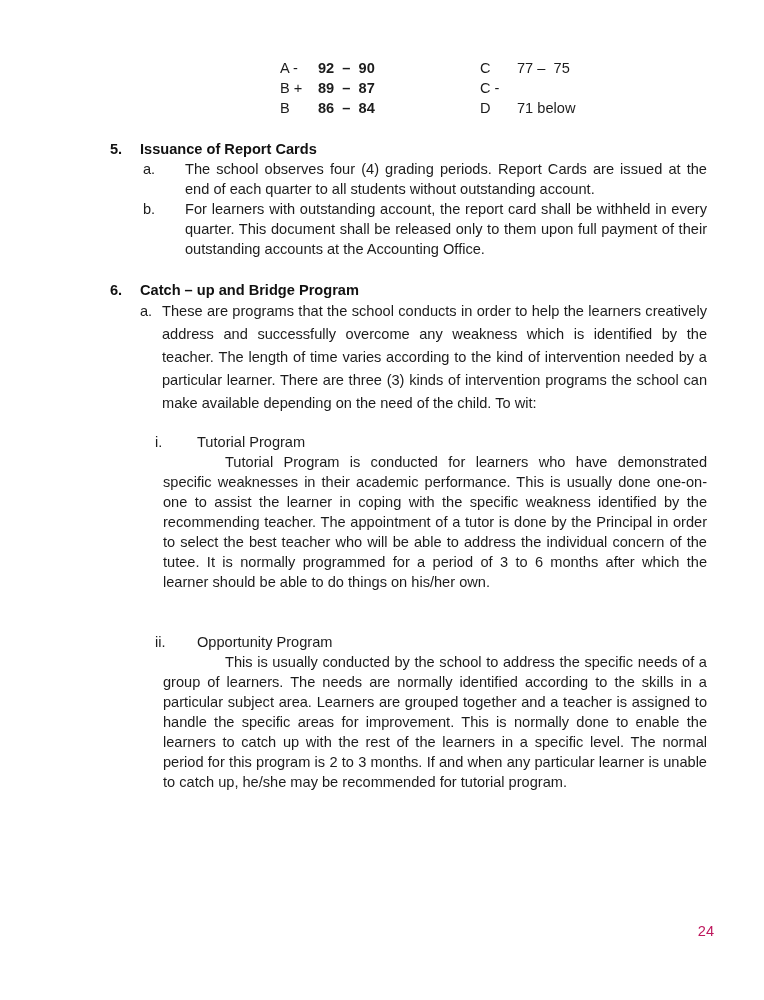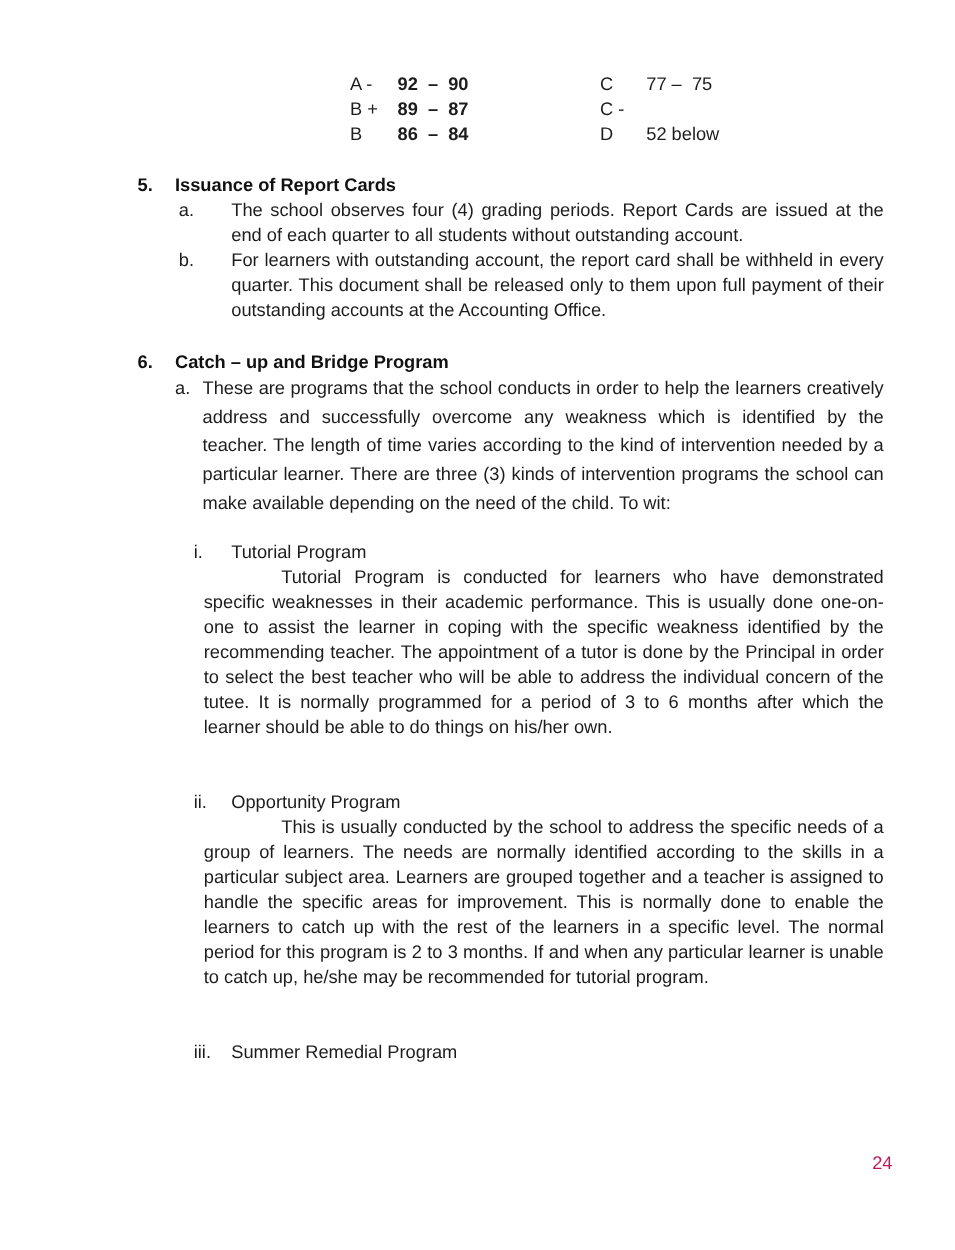--- a/index.html
+++ b/index.html
@@ -58,21 +58,21 @@
   .i6-label { width: 22px; flex-shrink: 0; }
   .i6-text { flex: 1; text-align: justify; }
 
   
   .programs { margin-left: 45px; }
   .prog.p0 { margin-top: 17px; }
   .prog.p1 { margin-top: 40px; }
   .prog.p2 { margin-top: 40px; }
   .prog-head { display: flex; line-height: 20px; }
   .prog-label { width: 30px; flex-shrink: 0; }
-  .prog-title { flex: 1; }
+  .prog-title { flex: 1; margin-left: 12px; }
   .prog-body {
     margin-left: 8px;
     line-height: 20px;
     text-align: justify;
     text-indent: 62px;
   }
 
   
   .page-num {
     position: absolute;
@@ -96,21 +96,21 @@
     </div>
     <div class="gt-row">
       <span class="gt-grade-l">B +</span>
       <span class="gt-range-l">89&nbsp;&nbsp;–&nbsp;&nbsp;87</span>
       <span class="gt-grade-r">C -</span>
     </div>
     <div class="gt-row">
       <span class="gt-grade-l">B</span>
       <span class="gt-range-l">86&nbsp;&nbsp;–&nbsp;&nbsp;84</span>
       <span class="gt-grade-r">D</span>
-      <span class="gt-range-r">52 below</span>
+      <span class="gt-range-r">71 below</span>
     </div>
   </div>
 
   <div class="sec-head s5">
     <span class="sec-num">5.</span>
     <span class="sec-title">Issuance of Report Cards</span>
   </div>
 
   <div class="item5">
     <span class="i5-label">a.</span>
@@ -144,23 +144,19 @@
 
     <div class="prog p1">
       <div class="prog-head">
         <span class="prog-label">ii.</span>
         <span class="prog-title">Opportunity Program</span>
       </div>
       <div class="prog-body">This is usually conducted by the school to address the specific needs of a group of learners. The needs are normally identified according to the skills in a particular subject area. Learners are grouped together and a teacher is assigned to handle the specific areas for improvement. This is normally done to enable the learners to catch up with the rest of the learners in a specific level. The normal period for this program is 2 to 3 months. If and when any particular learner is unable to catch up, he/she may be recommended for tutorial program.</div>
     </div>
 
     <div class="prog p2">
-      <div class="prog-head">
-        <span class="prog-label">iii.</span>
-        <span class="prog-title">Summer Remedial Program</span>
-      </div>
     </div>
 
   </div>
 
   <div class="page-num">24</div>
 
 </div>
 
 </body></html>

